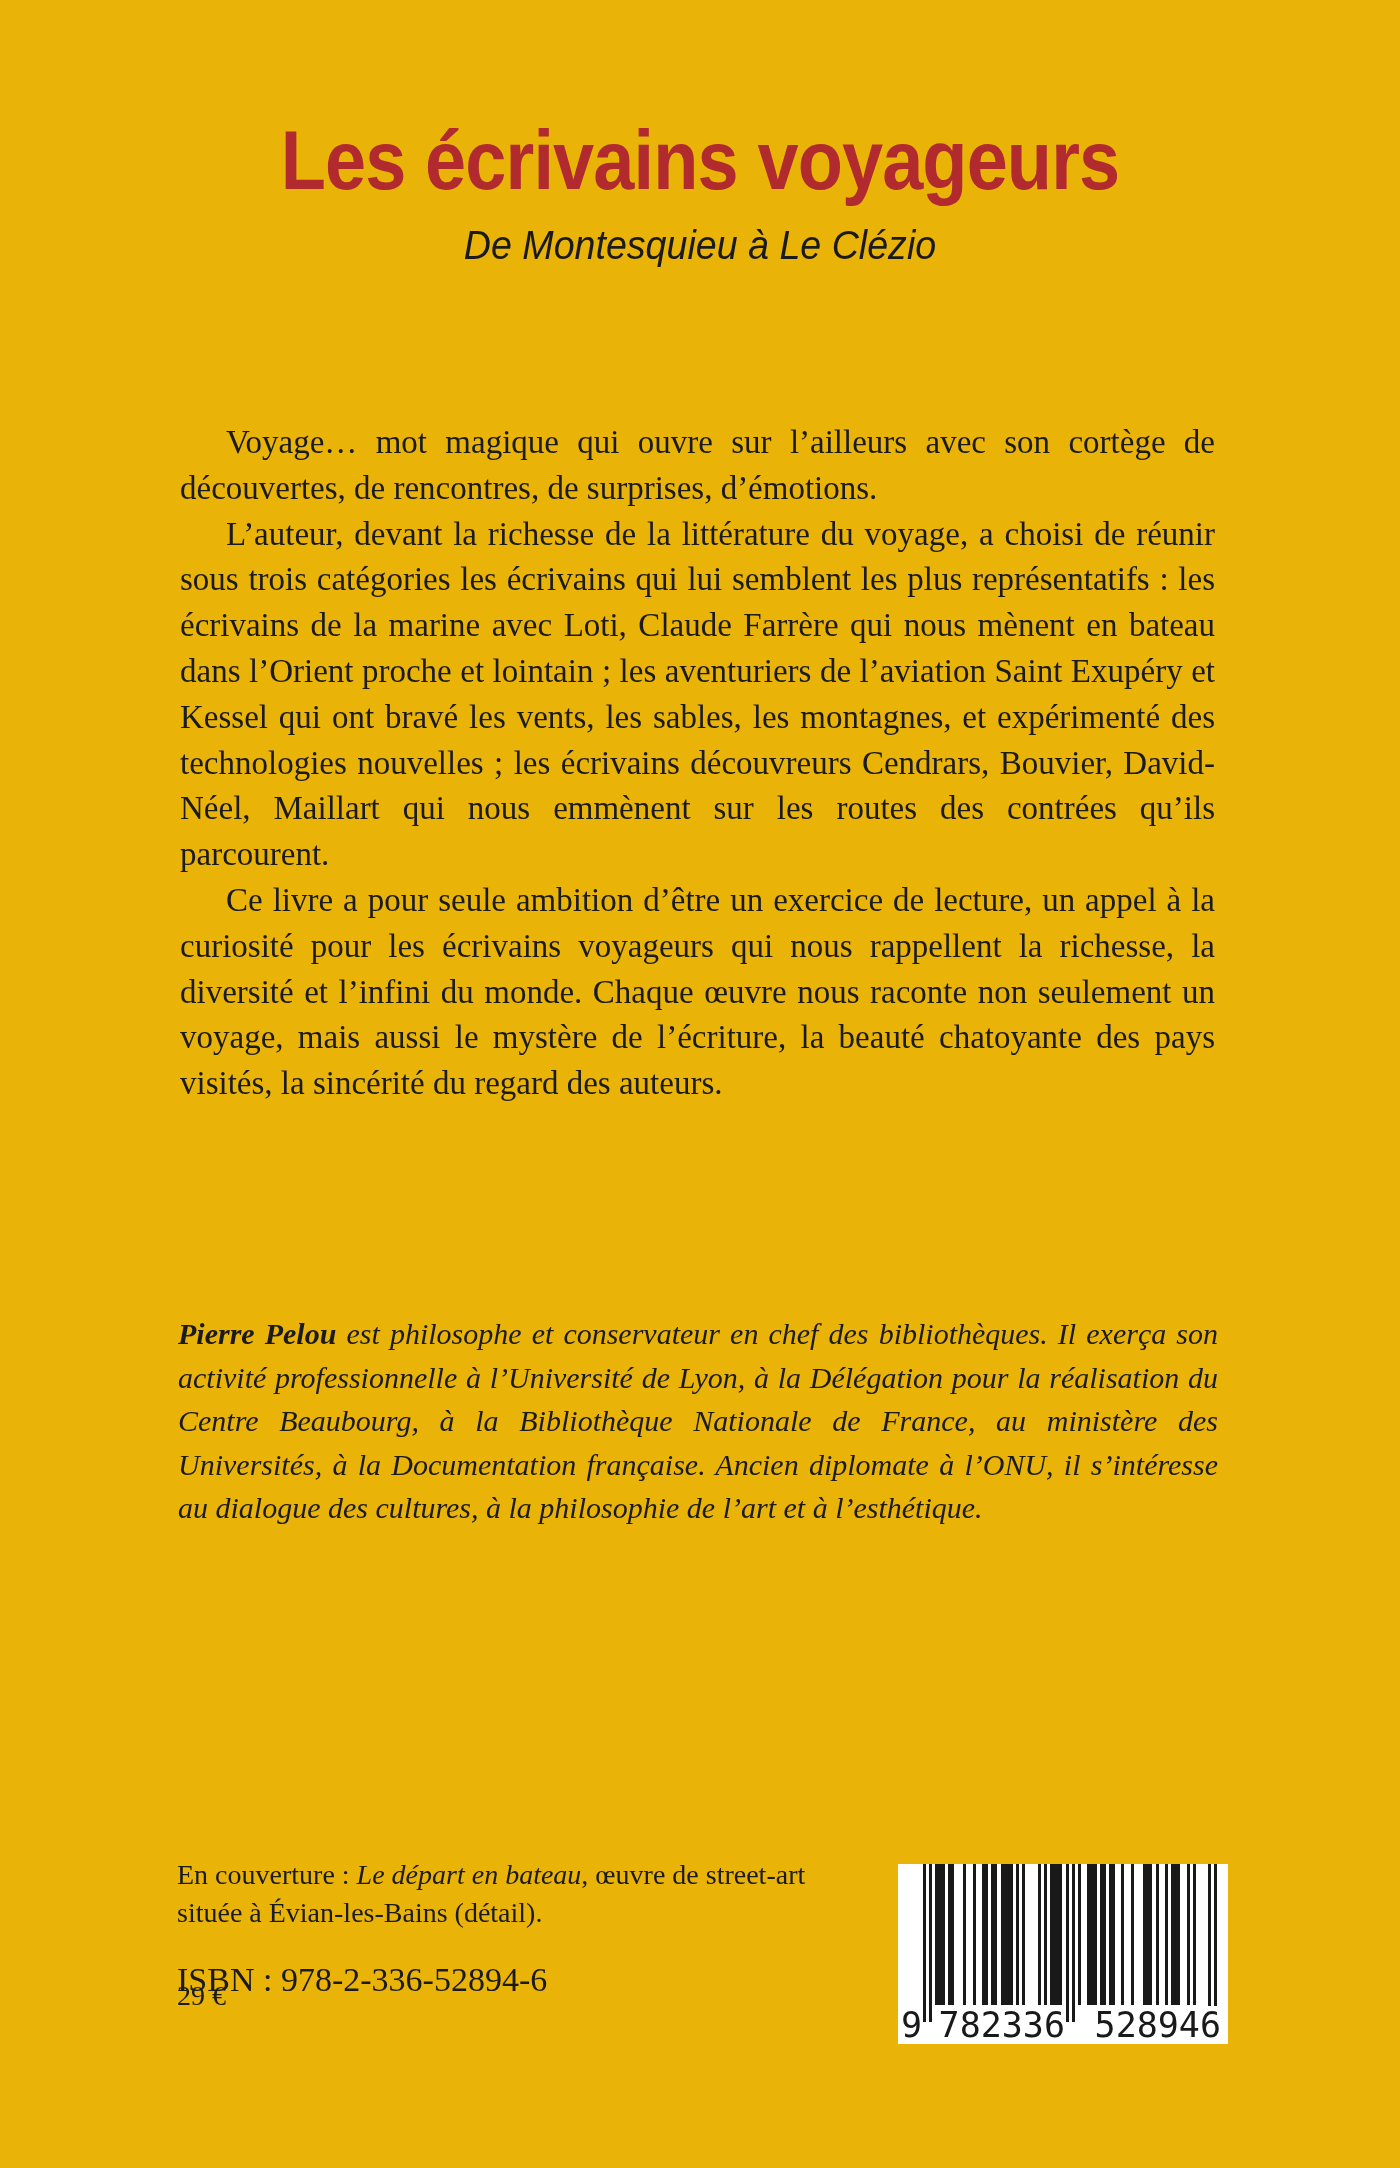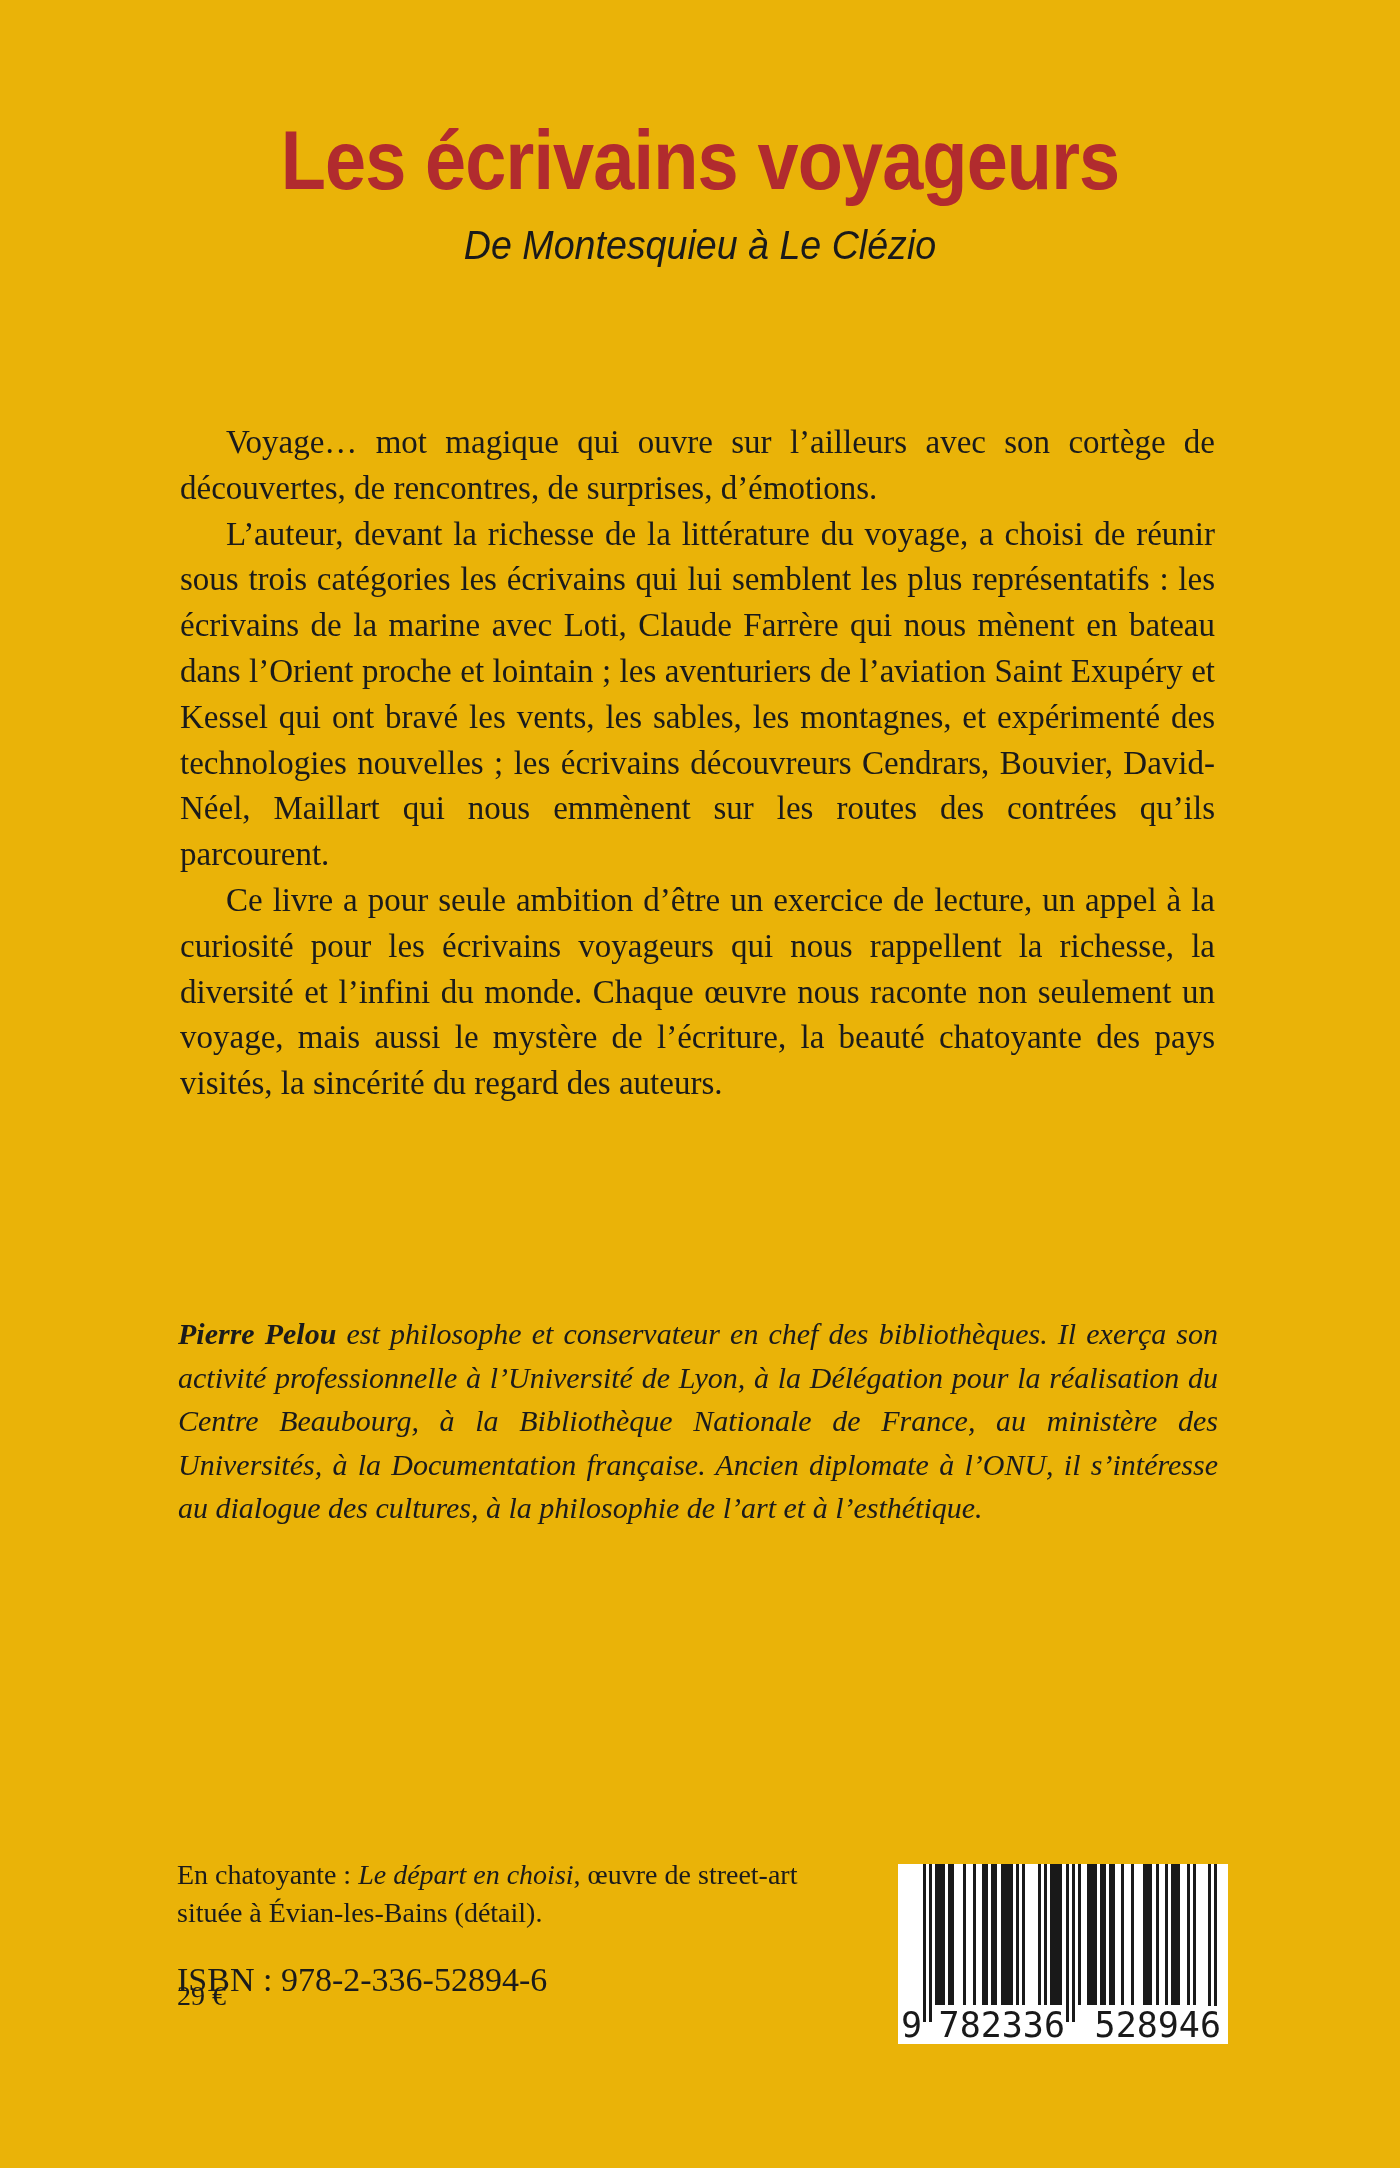--- a/index.html
+++ b/index.html
@@ -145,21 +145,21 @@
   <div class="subtitle">De Montesquieu à Le Clézio</div>
 
   <div class="synopsis">
     <p>Voyage… mot magique qui ouvre sur l’ailleurs avec son cortège de découvertes, de rencontres, de surprises, d’émotions.</p>
     <p>L’auteur, devant la richesse de la littérature du voyage, a choisi de réunir sous trois catégories les écrivains qui lui semblent les plus représentatifs : les écrivains de la marine avec Loti, Claude Farrère qui nous mènent en bateau dans l’Orient proche et lointain ; les aventuriers de l’aviation Saint Exupéry et Kessel qui ont bravé les vents, les sables, les montagnes, et expérimenté des technologies nouvelles ; les écrivains découvreurs Cendrars, Bouvier, David-Néel, Maillart qui nous emmènent sur les routes des contrées qu’ils parcourent.</p>
     <p>Ce livre a pour seule ambition d’être un exercice de lecture, un appel à la curiosité pour les écrivains voyageurs qui nous rappellent la richesse, la diversité et l’infini du monde. Chaque œuvre nous raconte non seulement un voyage, mais aussi le mystère de l’écriture, la beauté chatoyante des pays visités, la sincérité du regard des auteurs.</p>
   </div>
 
   <div class="bio"><span class="bio-author">Pierre Pelou</span><span> est philosophe et conservateur en chef des bibliothèques. Il exerça son activité professionnelle à l’Université de Lyon, à la Délégation pour la réalisation du Centre Beaubourg, à la Bibliothèque Nationale de France, au ministère des Universités, à la Documentation française. Ancien diplomate à l’ONU, il s’intéresse au dialogue des cultures, à la philosophie de l’art et à l’esthétique.</span></div>
 
-  <div class="cover-note"><span>En chatoyante : </span><span class="artwork">Le départ en choisi</span><span>, œuvre de street-art située à Évian-les-Bains (détail).</span></div>
+  <div class="cover-note"><span>En couverture : </span><span class="artwork">Le départ en bateau</span><span>, œuvre de street-art située à Évian-les-Bains (détail).</span></div>
 
   <div class="isbn">ISBN : 978-2-336-52894-6</div>
 
   <div class="price">29 €</div>
 
   <div class="barcode">
     <div class="bars" id="barcode-bars">
         <div class="bar tall" style="left: 0px; width: 3.1px;"></div>
         <div class="bar tall" style="left: 6.2px; width: 3.1px;"></div>
         <div class="bar" style="left: 12.4px; width: 9.3px;"></div>

